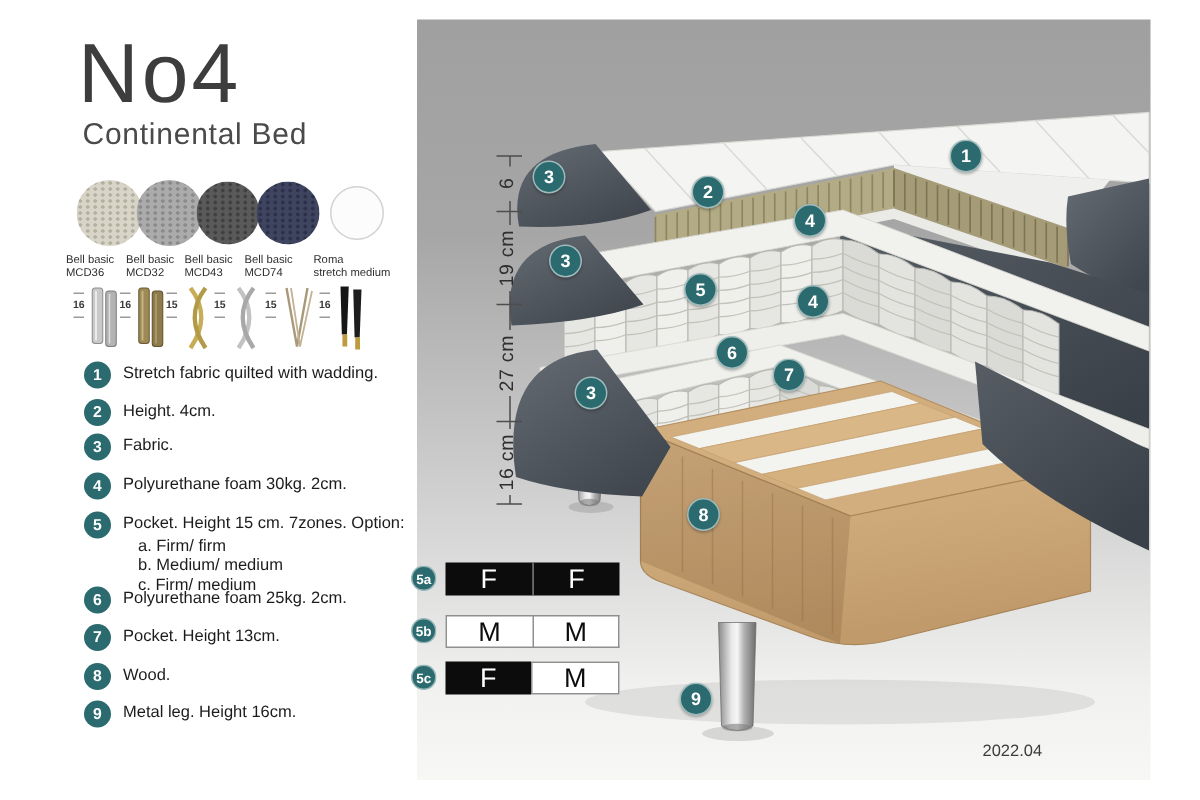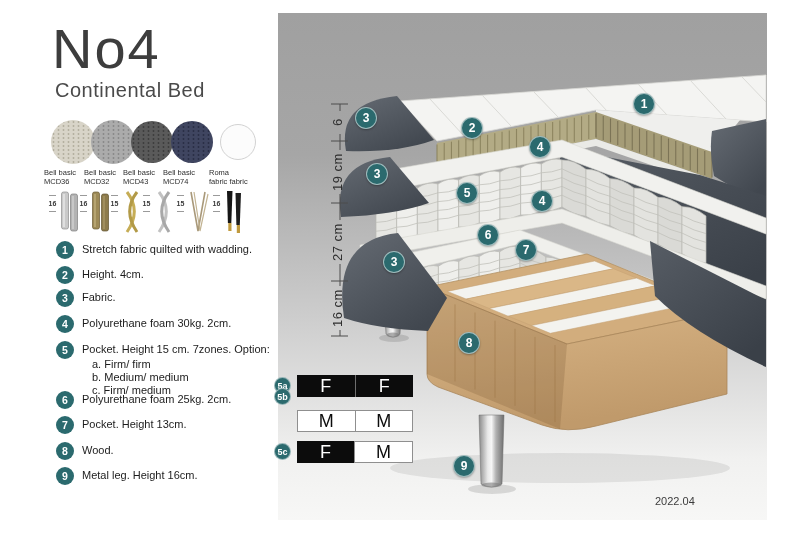--- a/index.html
+++ b/index.html
@@ -329,21 +329,21 @@
   <div class="sw-label" style="left:123px;">
       <span>Bell basic</span>
       <span>MCD43</span>
     </div>
   <div class="sw-label" style="left:163px;">
       <span>Bell basic</span>
       <span>MCD74</span>
     </div>
   <div class="sw-label" style="left:209px;">
       <span>Roma</span>
-      <span>fabric fabric</span>
+      <span>stretch medium</span>
     </div>
 
   <div class="leg-item" style="left:46px;">
     <div class="leg-num">
         <span class="dash"></span>
         <span class="n">16</span>
         <span class="dash"></span>
       </div>
     <svg class="leg-ic" width="20" height="46" viewBox="0 0 20 46">
         <rect x="1.5" y="3" width="7" height="37" rx="2" fill="#c9c9c9" stroke="#8e8e8e" stroke-width="0.7"></rect>
@@ -470,21 +470,21 @@
   <div class="callout" style="left:515px;top:239px;">7</div>
   <div class="callout" style="left:383px;top:251px;">3</div>
   <div class="callout" style="left:458px;top:332px;">8</div>
   <div class="callout" style="left:453px;top:455px;">9</div>
 
   <div class="fcirc" style="left:274px;top:377px;">5a</div>
   <div class="fbar" style="top:375px;">
     <span class="fcell dark">F</span>
     <span class="fcell dark">F</span>
   </div>
-  <div class="fcirc" style="left:274px;top:388px;">5b</div>
+  <div class="fcirc" style="left:274px;top:412px;">5b</div>
   <div class="fbar" style="top:410px;">
     <span class="fcell light">M</span>
     <span class="fcell light">M</span>
   </div>
   <div class="fcirc" style="left:274px;top:443px;">5c</div>
   <div class="fbar" style="top:441px;">
     <span class="fcell dark">F</span>
     <span class="fcell light">M</span>
   </div>
 

